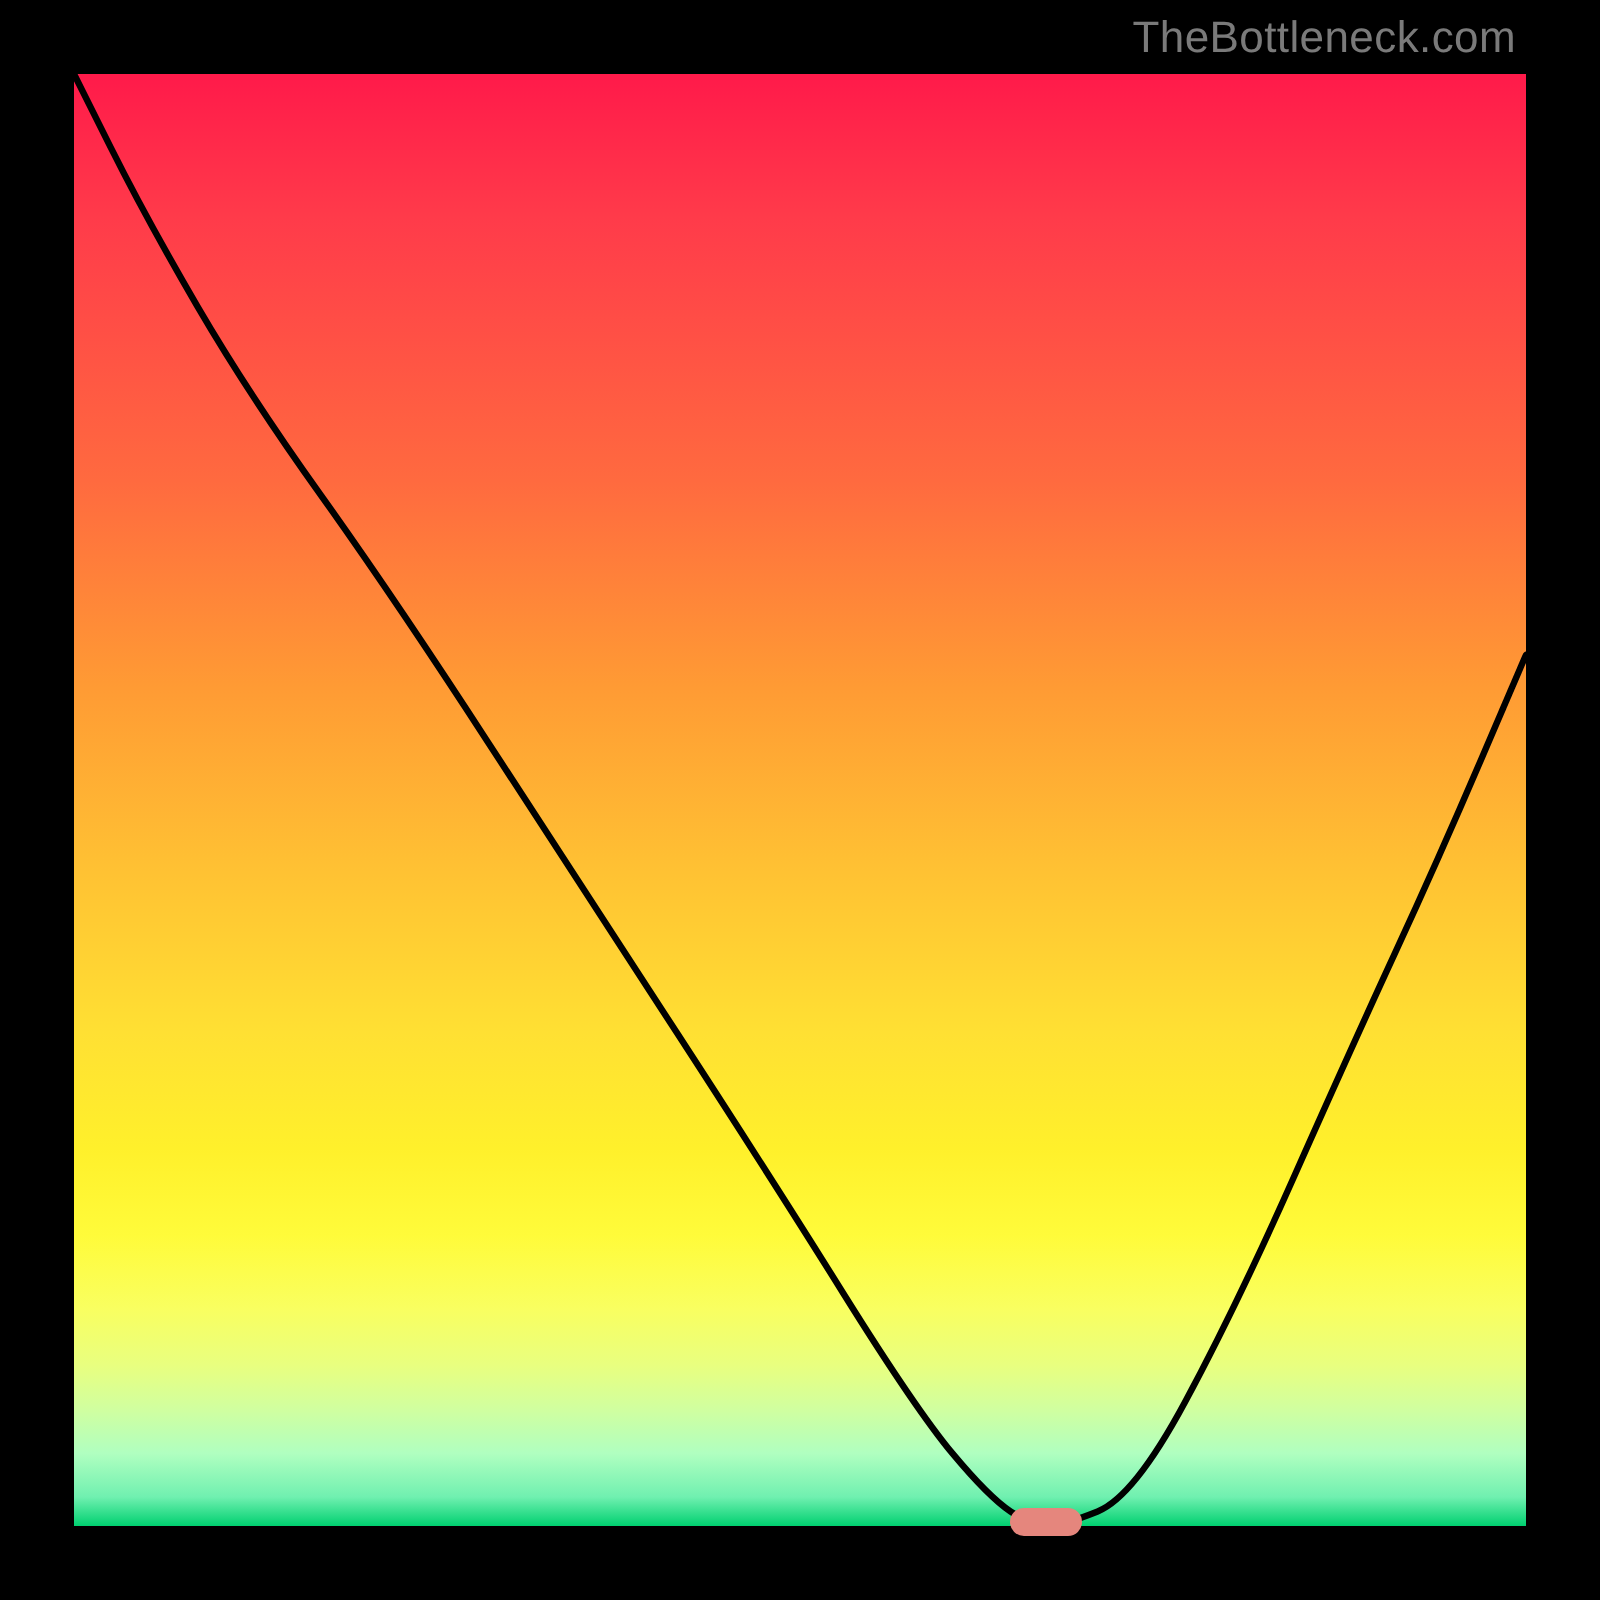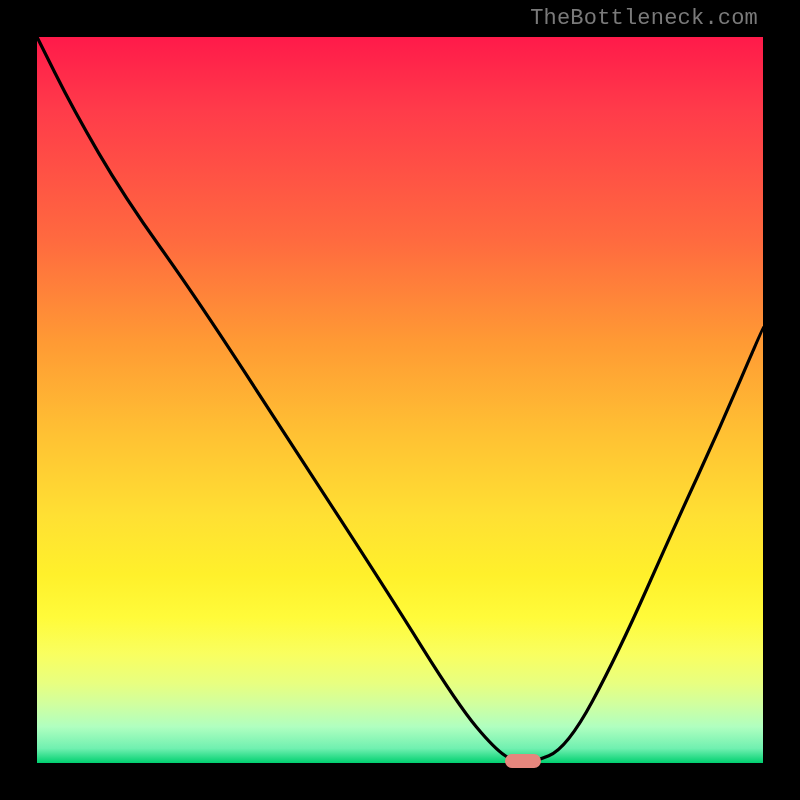--- a/index.html
+++ b/index.html
@@ -44,21 +44,20 @@
   }
   .watermark {
     position: absolute;
     top: 6px;
     right: 42px;
     color: #7a7a7a;
     font-size: 22px;
     font-weight: 500;
     letter-spacing: 0.2px;
     user-select: none;
-    font-family: Liberation Mono, monospace;
   }
   svg.curve {
     position: absolute;
     left: 0;
     top: 0;
     width: 726px;
     height: 726px;
     overflow: visible;
   }
   .marker {

